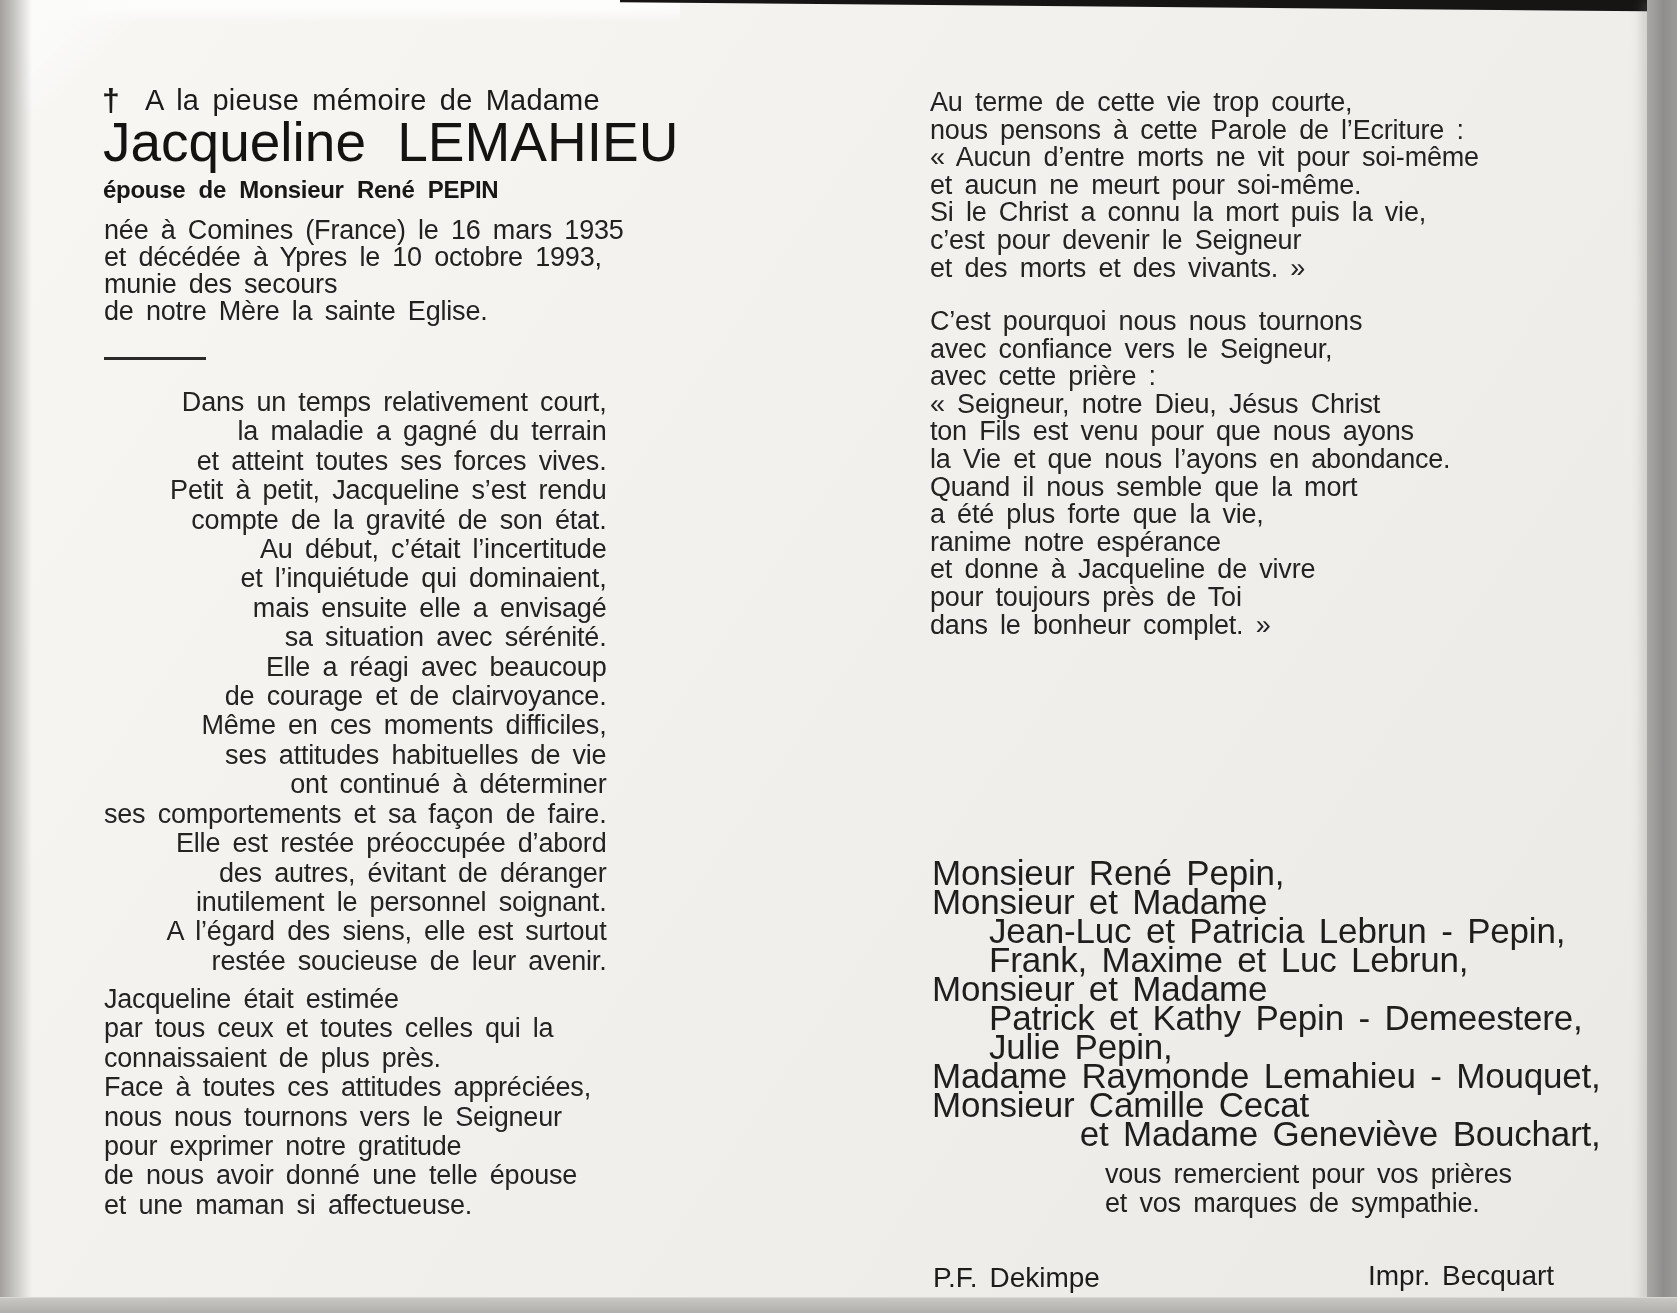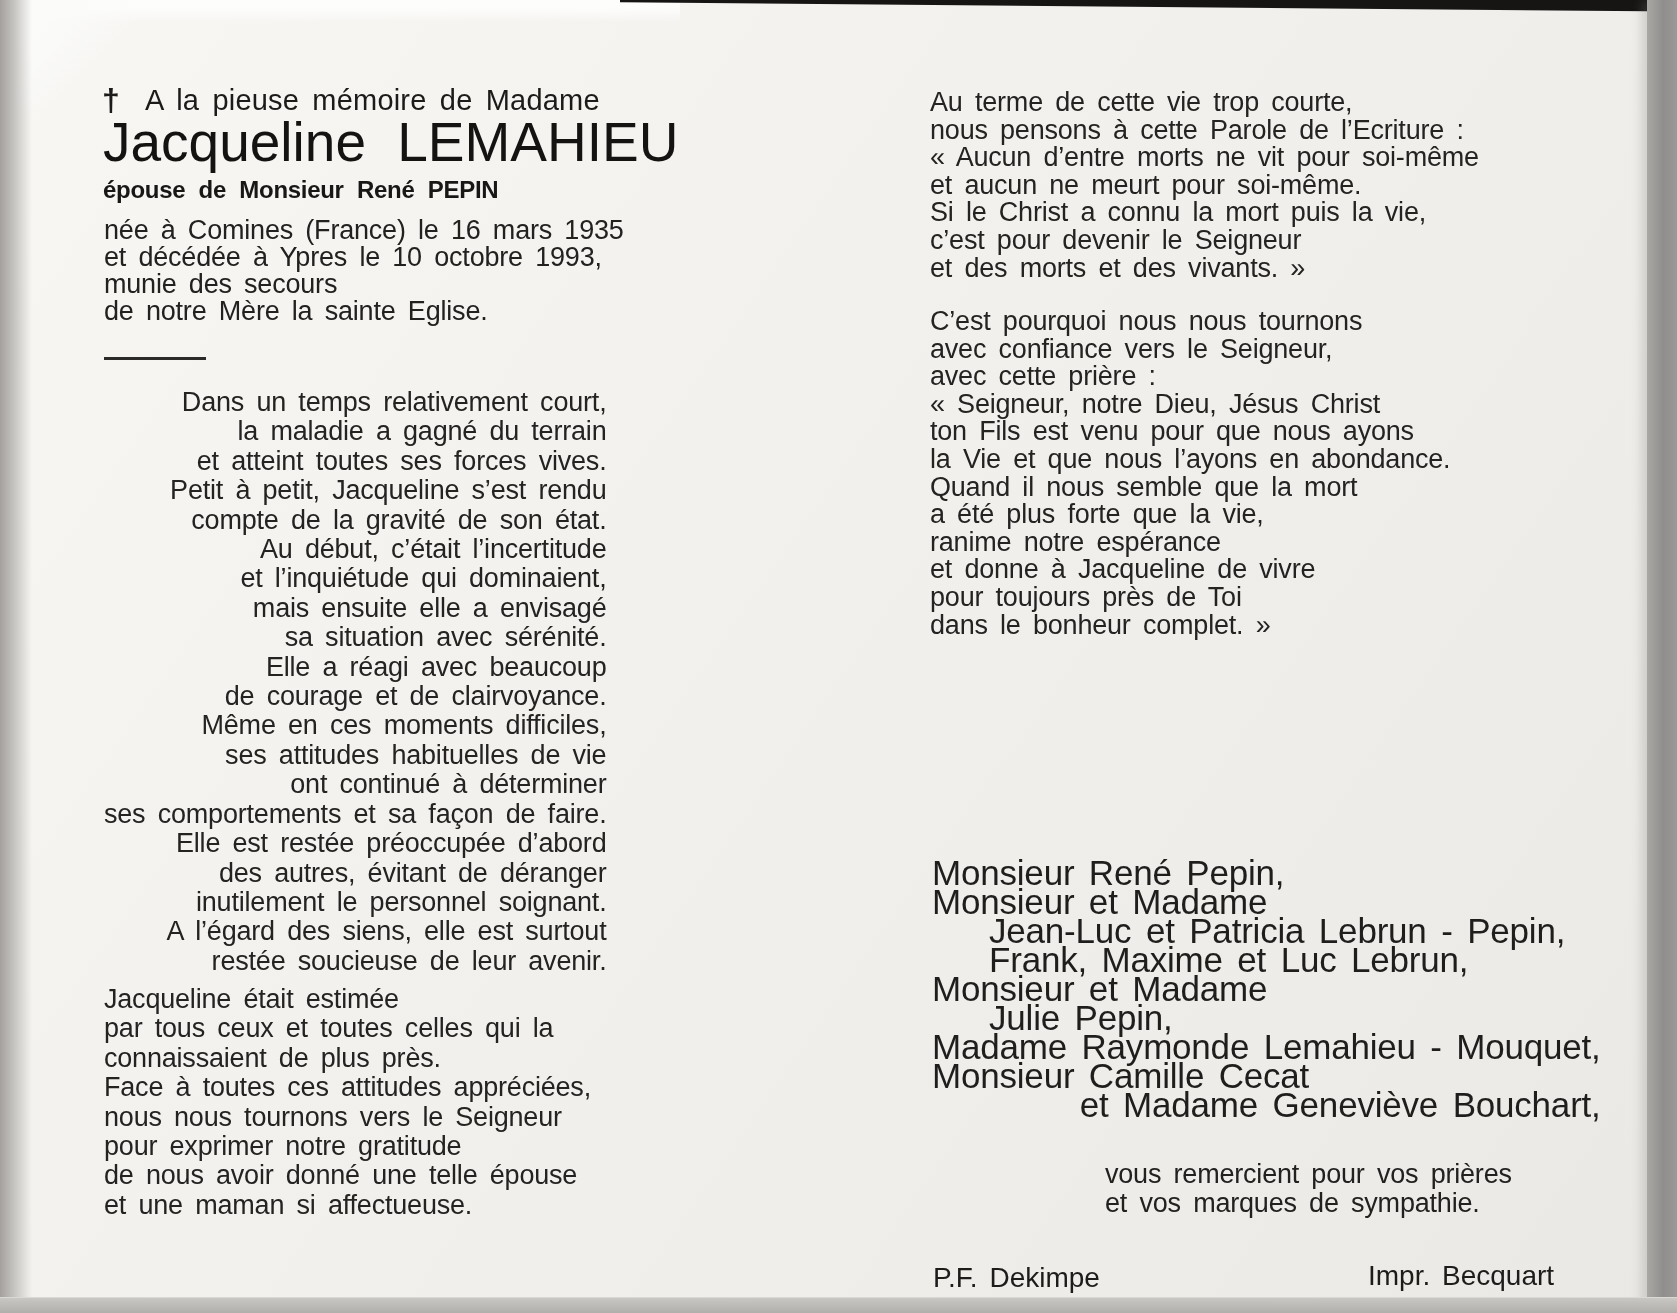--- a/index.html
+++ b/index.html
@@ -175,20 +175,21 @@
       <div class="line">pour toujours près de Toi</div>
       <div class="line">dans le bonheur complet. »</div>
     </div>
 
   <div class="block family">
       <div class="line">Monsieur René Pepin,</div>
       <div class="line">Monsieur et Madame</div>
       <div class="line" style="padding-left: 57px;">Jean-Luc et Patricia Lebrun - Pepin,</div>
       <div class="line" style="padding-left: 57px;">Frank, Maxime et Luc Lebrun,</div>
       <div class="line">Monsieur et Madame</div>
+      <div class="line" style="padding-left: 57px;">Patrick et Kathy Pepin - Demeestere,</div>
       <div class="line" style="padding-left: 57px;">Julie Pepin,</div>
       <div class="line">Madame Raymonde Lemahieu - Mouquet,</div>
       <div class="line">Monsieur Camille Cecat</div>
       <div class="line" style="padding-left: 55px; text-align: right;">et Madame Geneviève Bouchart,</div>
     </div>
 
   <div class="block thanks">
       <div class="line">vous remercient pour vos prières</div>
       <div class="line">et vos marques de sympathie.</div>
     </div>

